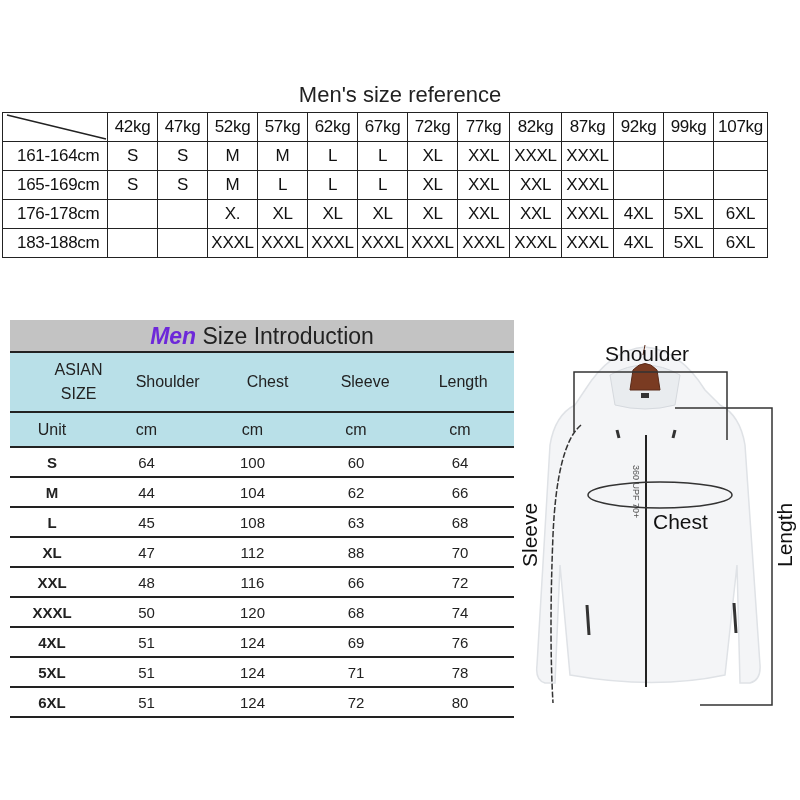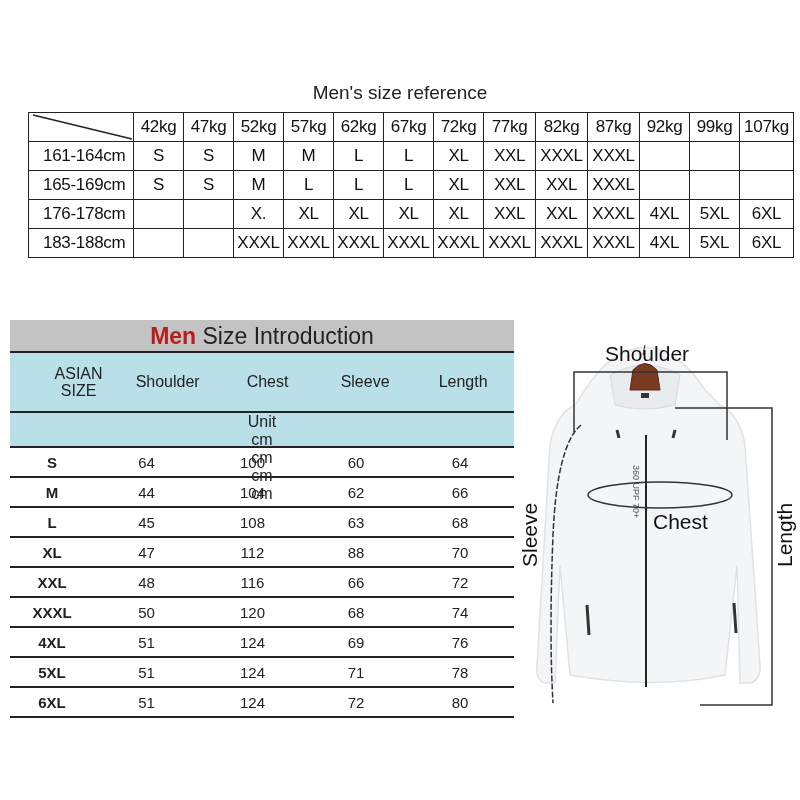--- a/index.html
+++ b/index.html
@@ -2,47 +2,47 @@
 <html><head>
 <meta charset="utf-8">
 <style>
   html, body { margin: 0; padding: 0; }
   body {
     width: 800px; height: 800px; background: #ffffff; position: relative; overflow: hidden;
     font-family: "Liberation Sans", sans-serif; color: #111;
   }
   .ref-title {
     position: absolute; left: 0; top: 82px; width: 800px; text-align: center;
-    font-size: 19px; color: #222;
+    font-size: 22px; color: #222;
   }
   table.ref {
-    position: absolute; left: 28px; top: 112px; border-collapse: collapse;
+    position: absolute; left: 2px; top: 112px; border-collapse: collapse;
     table-layout: fixed;
   }
   table.ref td {
     border: 1.5px solid #222; height: 28px; padding: 0; text-align: center;
     font-size: 17px; color: #111; overflow: hidden; white-space: nowrap;
     letter-spacing: -0.3px;
   }
   table.ref td.rowhead { text-align: left; padding-left: 14px; font-size: 17px; }
   table.ref td.corner { position: relative; }
   table.ref td.corner svg { position: absolute; left: 0; top: 0; }
 
   .intro { position: absolute; left: 10px; top: 320px; width: 504px; }
   .intro-title {
     height: 31px; background: #c3c3c3; text-align: center; font-size: 23px; line-height: 32px;
     color: #222; border-bottom: 2px solid #222;
   }
-  .intro-title .men { color: #b91c1c; font-weight: bold; }
+  .intro-title .men { color: #6d28d9; font-weight: bold; font-style: italic; }
   .grid-row { display: flex; align-items: center; }
   .grid-row > div { text-align: center; }
   .c0 { width: 84px; } .c1 { width: 105px; } .c2 { width: 107px; } .c3 { width: 100px; } .c4 { width: 108px; }
   .hdr { background: #b9e0e8; height: 58px; border-bottom: 2px solid #222; font-size: 16px; color: #222; }
-  .hdr .c0 { line-height: 17px; padding-left: 29px; }
-  .unit { background: #b9e0e8; height: 33px; border-bottom: 2px solid #222; font-size: 16px; color: #222; flex-direction: column; }
+  .hdr .c0 { line-height: 24px; padding-left: 29px; }
+  .unit { background: #b9e0e8; height: 33px; border-bottom: 2px solid #222; font-size: 16px; color: #222; }
   .drow { height: 28px; border-bottom: 2px solid #222; font-size: 15px; color: #222; }
   .drow .c0 { font-weight: bold; font-size: 15px; }
 
   .jacket { position: absolute; left: 515px; top: 335px; width: 285px; height: 380px; }
   .lbl { position: absolute; font-size: 21px; color: #111; }
   .lbl.vert-left { transform: rotate(-90deg); transform-origin: left top; }
   .lbl.vert-right { transform: rotate(-90deg); transform-origin: left top; }
 </style>
 </head>
 <body>

